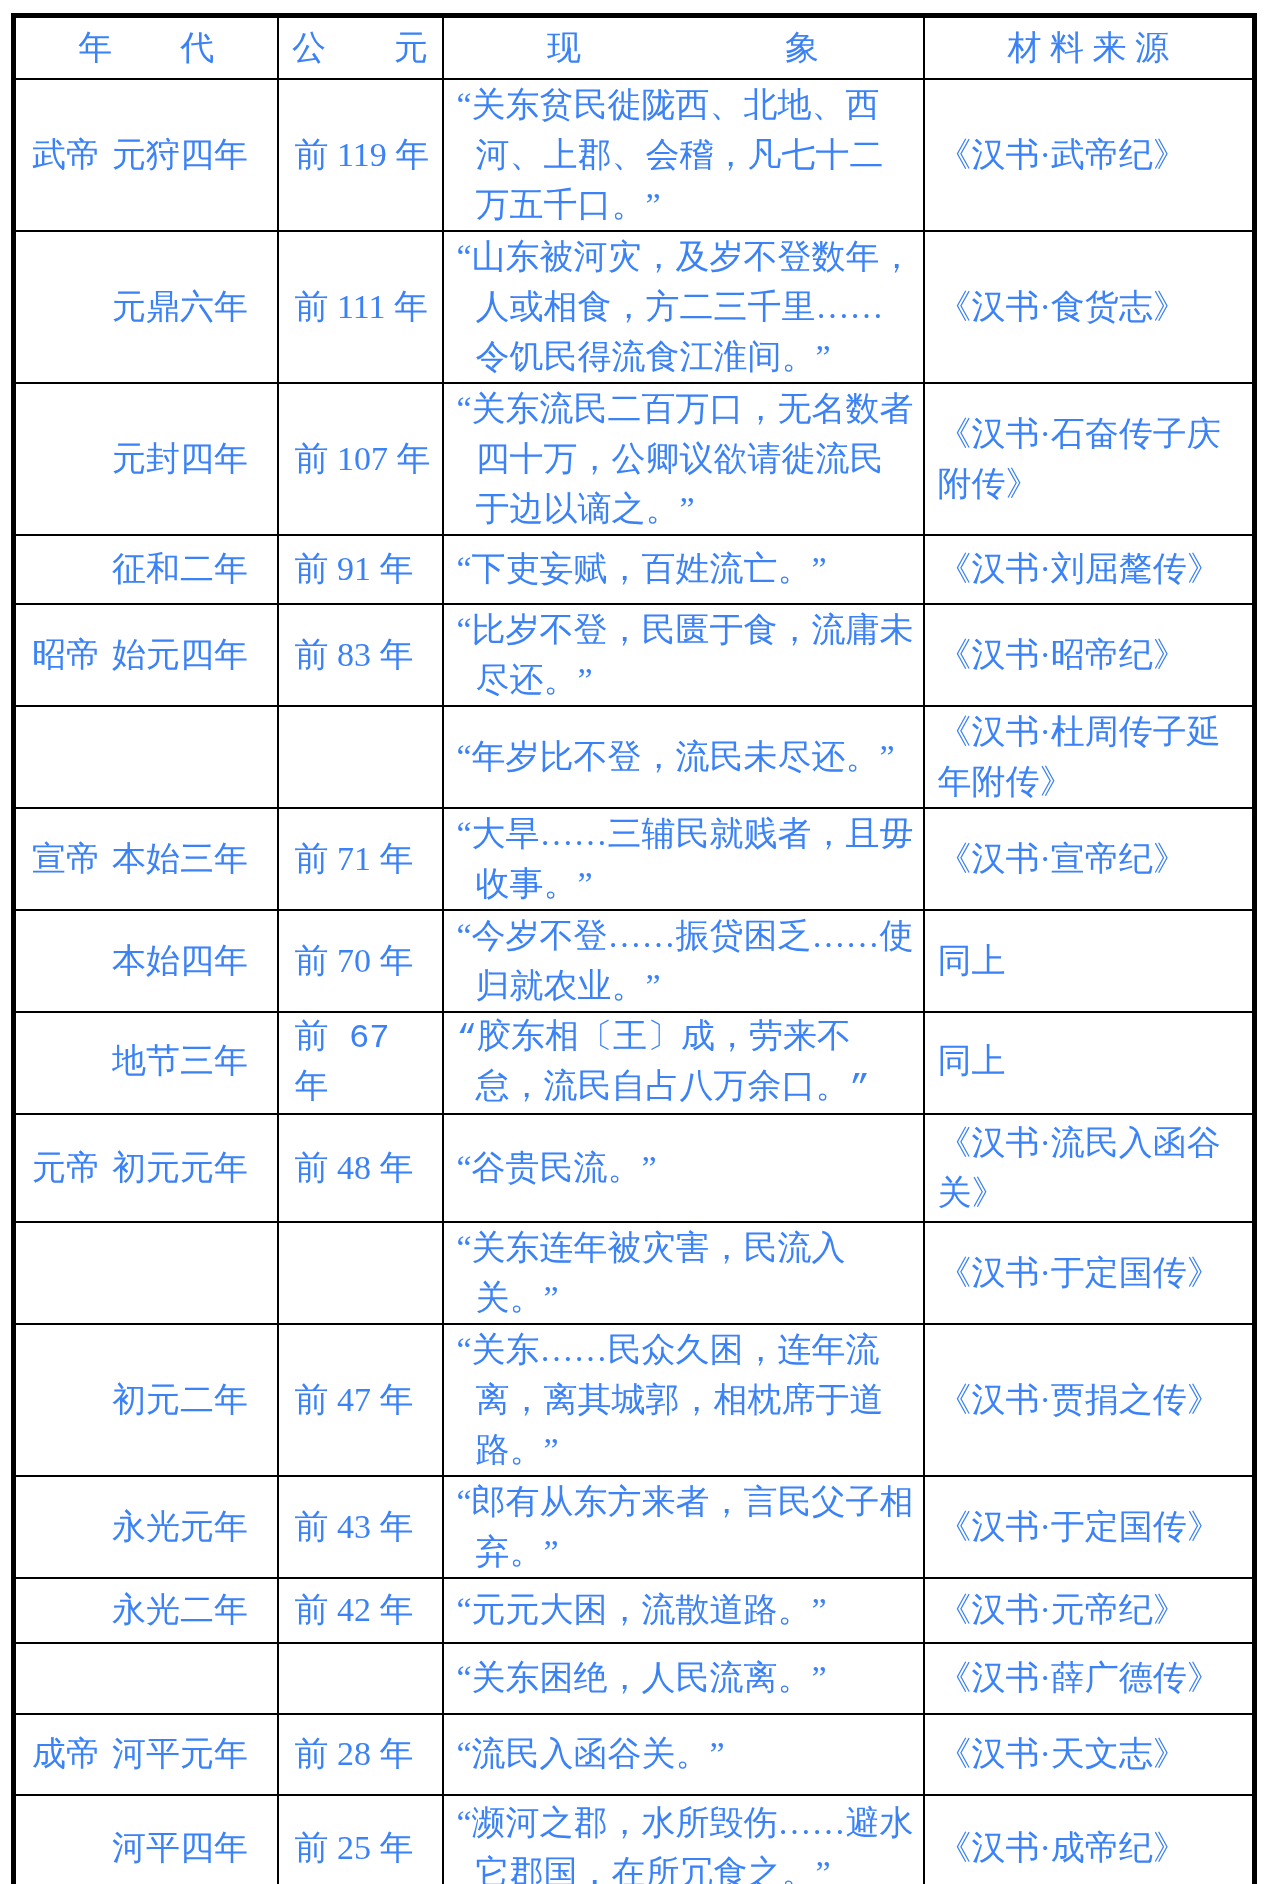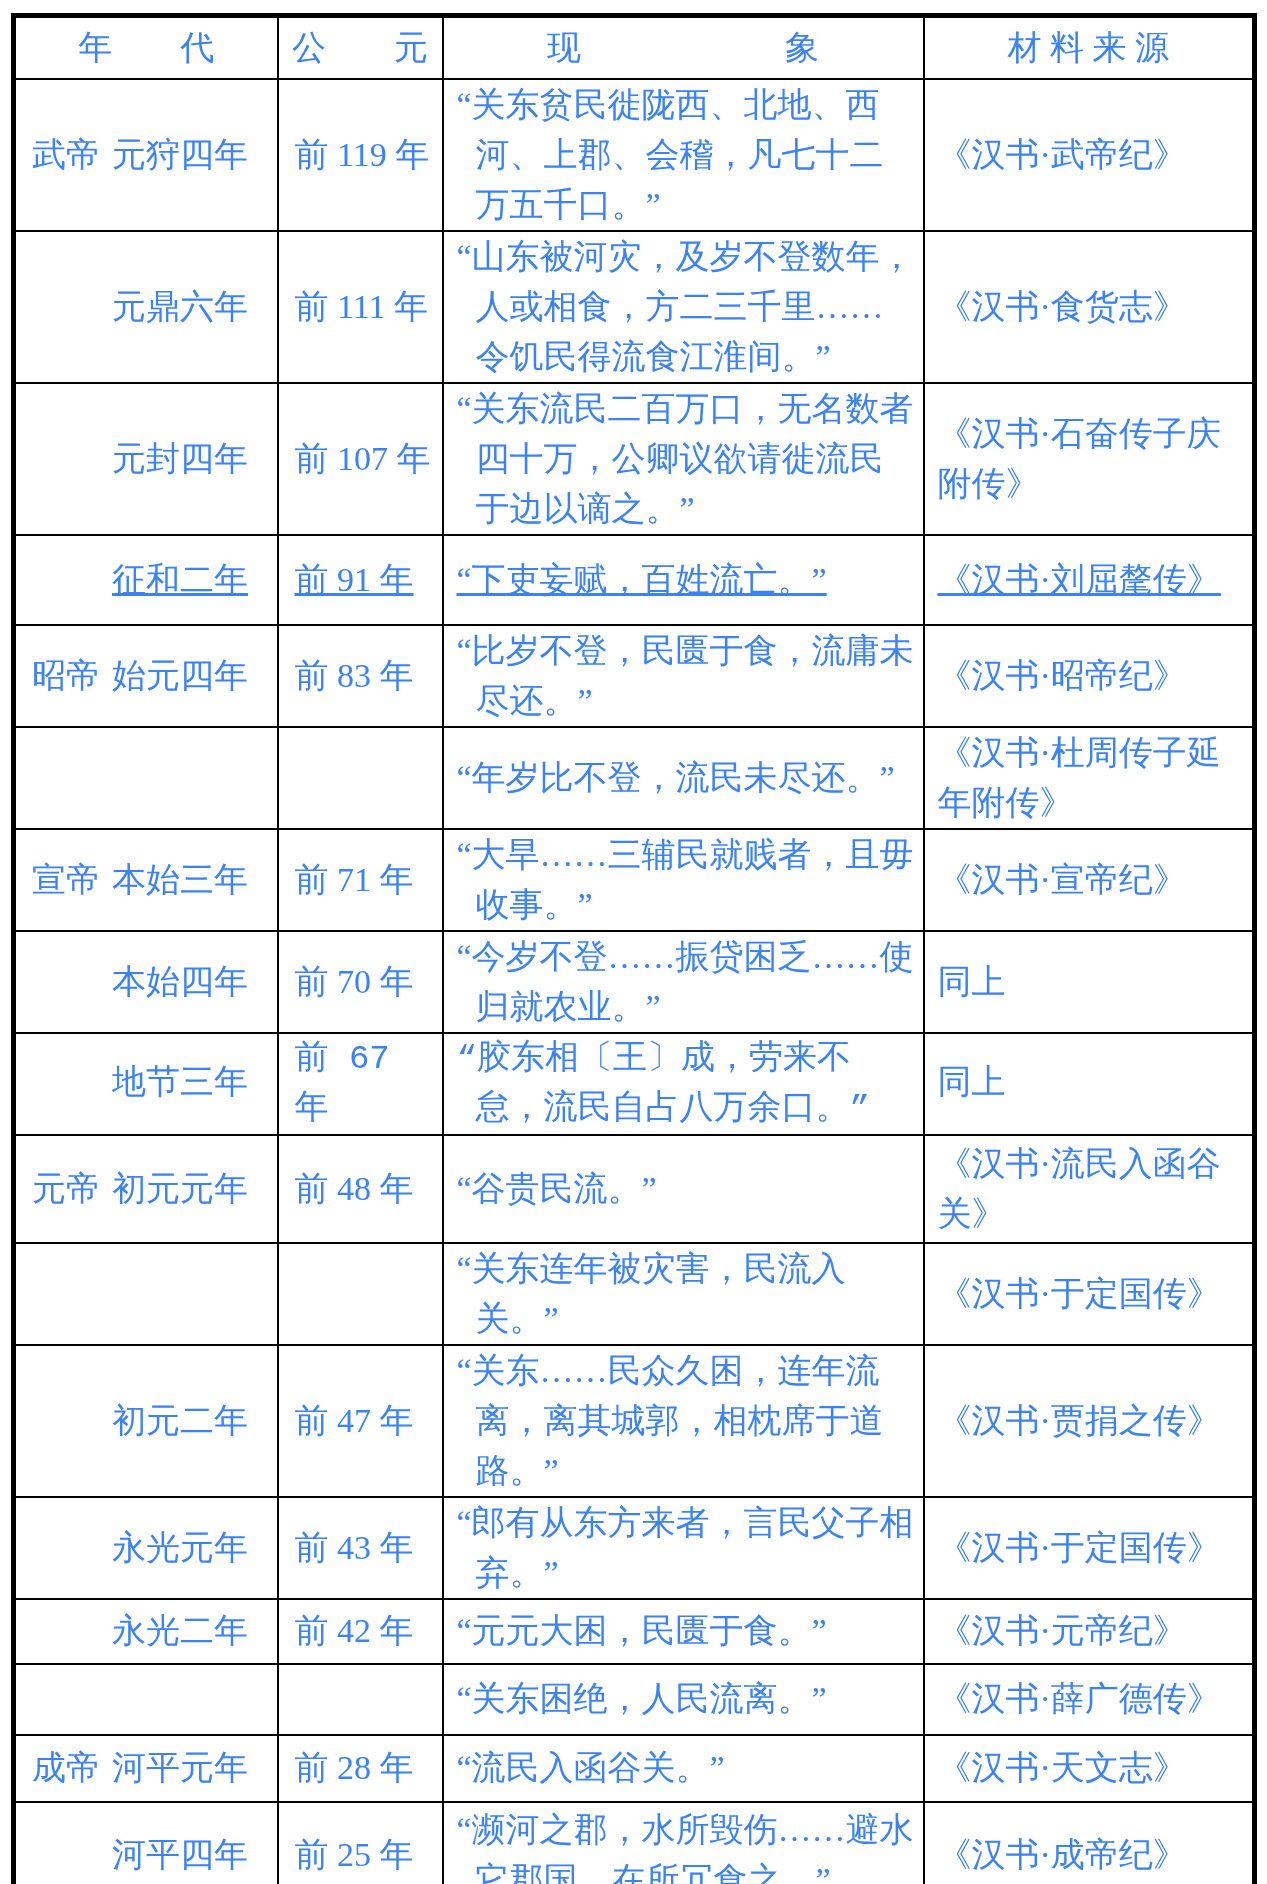--- a/index.html
+++ b/index.html
@@ -70,21 +70,21 @@
           <td class="c-year">前 111 年</td>
           <td class="c-ph">“山东被河灾，及岁不登数年，人或相食，方二三千里……令饥民得流食江淮间。”</td>
           <td class="c-src">《汉书·食货志》</td>
         </tr>
         <tr style="height: 148px;">
           <td class="c-era"><span class="emperor"></span><span class="era">元封四年</span></td>
           <td class="c-year">前 107 年</td>
           <td class="c-ph">“关东流民二百万口，无名数者四十万，公卿议欲请徙流民于边以谪之。”</td>
           <td class="c-src">《汉书·石奋传子庆附传》</td>
         </tr>
-        <tr style="height: 90px; text-decoration: underline;">
+        <tr style="height: 69px;">
           <td class="c-era"><span class="emperor"></span><span class="era">征和二年</span></td>
           <td class="c-year">前 91 年</td>
           <td class="c-ph">“下吏妄赋，百姓流亡。”</td>
           <td class="c-src">《汉书·刘屈氂传》</td>
         </tr>
         <tr style="height: 65px;">
           <td class="c-era"><span class="emperor">昭帝</span><span class="era">始元四年</span></td>
           <td class="c-year">前 83 年</td>
           <td class="c-ph">“比岁不登，民匮于食，流庸未尽还。”</td>
           <td class="c-src">《汉书·昭帝纪》</td>
@@ -133,30 +133,30 @@
         </tr>
         <tr style="height: 69px;">
           <td class="c-era"><span class="emperor"></span><span class="era">永光元年</span></td>
           <td class="c-year">前 43 年</td>
           <td class="c-ph">“郎有从东方来者，言民父子相弃。”</td>
           <td class="c-src">《汉书·于定国传》</td>
         </tr>
         <tr style="height: 65px;">
           <td class="c-era"><span class="emperor"></span><span class="era">永光二年</span></td>
           <td class="c-year">前 42 年</td>
-          <td class="c-ph">“元元大困，民匮于食。”</td>
+          <td class="c-ph">“元元大困，流散道路。”</td>
           <td class="c-src">《汉书·元帝纪》</td>
         </tr>
         <tr style="height: 71px;">
           <td class="c-era"><span class="emperor"></span><span class="era"></span></td>
           <td class="c-year"></td>
           <td class="c-ph">“关东困绝，人民流离。”</td>
           <td class="c-src">《汉书·薛广德传》</td>
         </tr>
-        <tr style="height: 67px;">
+        <tr style="height: 81px;">
           <td class="c-era"><span class="emperor">成帝</span><span class="era">河平元年</span></td>
           <td class="c-year">前 28 年</td>
           <td class="c-ph">“流民入函谷关。”</td>
           <td class="c-src">《汉书·天文志》</td>
         </tr>
         <tr style="height: 107px;">
           <td class="c-era"><span class="emperor"></span><span class="era">河平四年</span></td>
           <td class="c-year">前 25 年</td>
           <td class="c-ph">“濒河之郡，水所毁伤……避水它郡国，在所冗食之。”</td>
           <td class="c-src">《汉书·成帝纪》</td>

